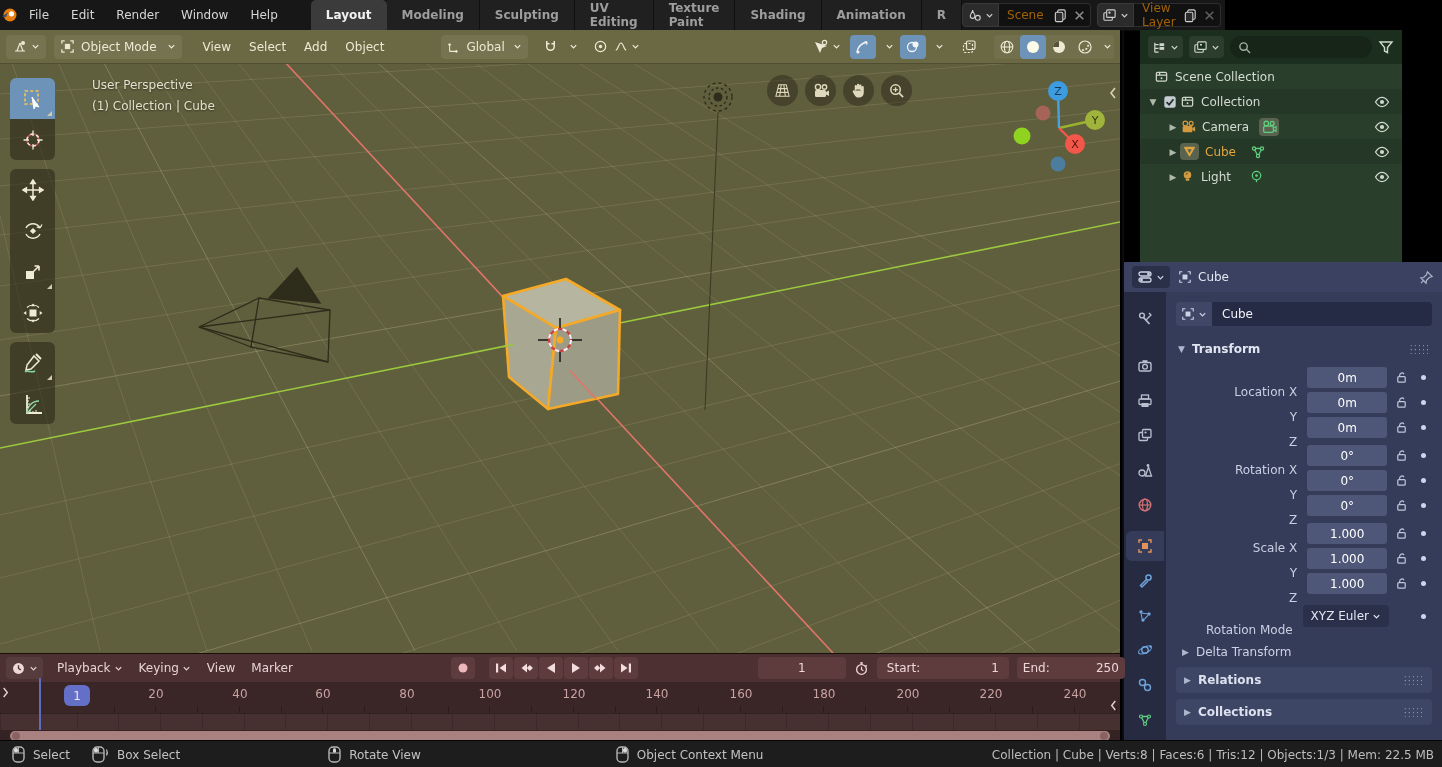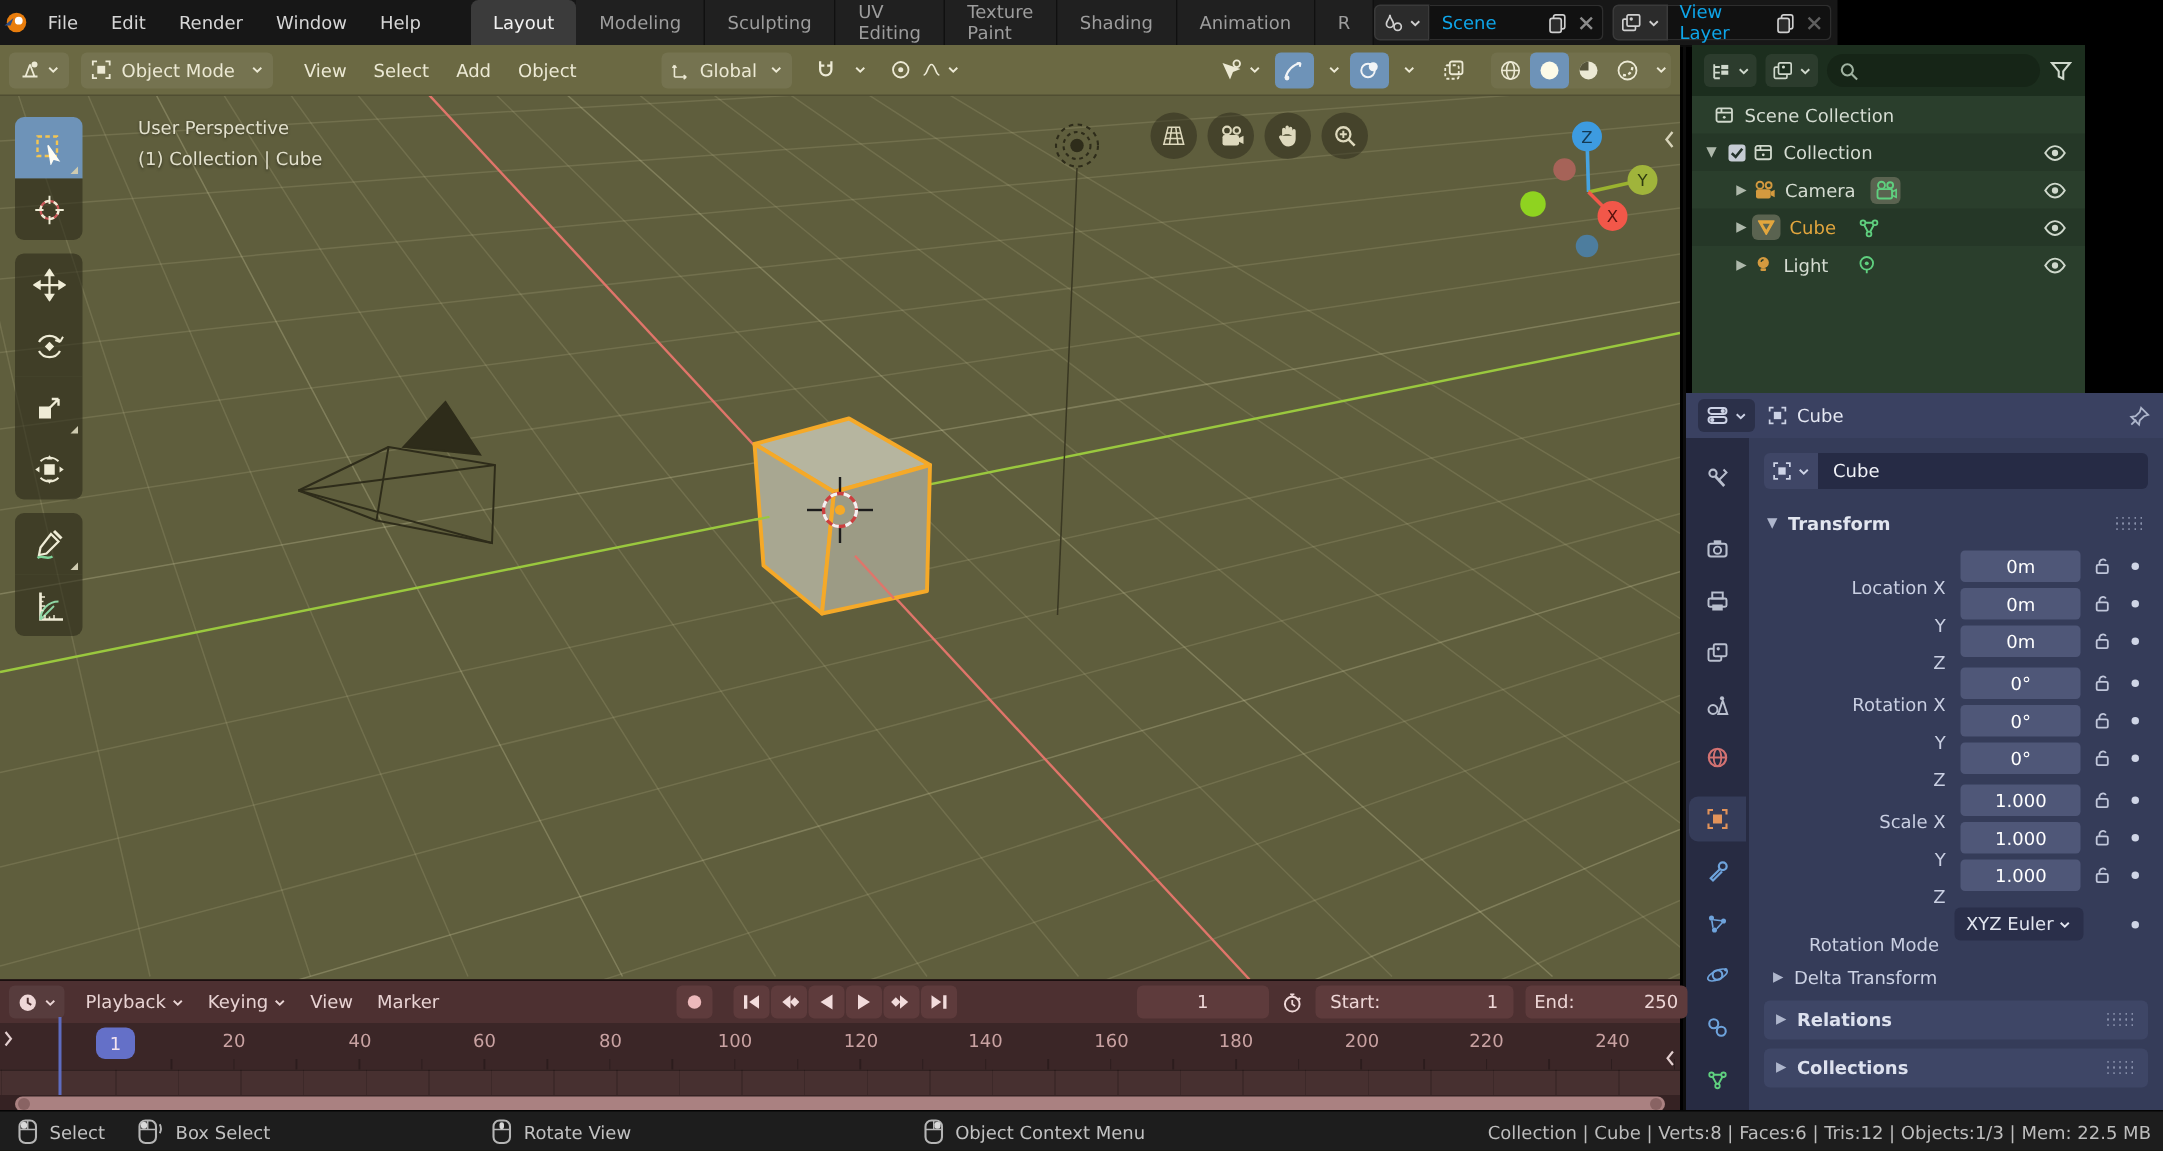--- a/index.html
+++ b/index.html
@@ -9,29 +9,29 @@
   .row{display:flex;align-items:center;}
   .btn{display:inline-flex;align-items:center;justify-content:center;border-radius:4px;}
   svg{display:block;}
   .chev{width:9px;height:9px;margin-left:3px;flex:0 0 auto;}
 
   
   #topbar{position:absolute;left:0;top:0;width:1225px;height:30px;background:var(--topbar-bg);
           display:flex;align-items:stretch;border-bottom:1px solid #0a0a0a;color:#d6d6d6;}
   #topbar .menu-item{padding:0 11px;display:flex;align-items:center;cursor:default;}
   #logo{width:34px;display:flex;align-items:center;justify-content:center;}
-  #ws-tabs{display:flex;margin-left:22px;align-items:stretch;}
+  #ws-tabs{display:flex;margin-left:22px;align-items:stretch;font-weight:bold;}
   .ws-tab{padding:0 15px;display:flex;align-items:center;color:#9d9d9d;border-right:1px solid #101010;
           background:#202020;}
   .ws-tab.active{background:#3b3b3b;color:#f1f1f1;border-radius:5px 5px 0 0;border-right:none;}
   .id-block{display:flex;align-items:center;height:22px;margin:4px 3px;}
   .id-icon-btn{background:#2b2b2b;border:1px solid #3a3a3a;border-radius:4px 0 0 4px;height:22px;
                padding:0 4px;display:flex;align-items:center;color:#cfcfcf;}
   .id-field{background:#111;border:1px solid #2e2e2e;border-left:none;border-radius:0 4px 4px 0;height:22px;
-            display:flex;align-items:center;color:#0ea5e9;padding-left:8px;}
+            display:flex;align-items:center;color:#a16207;padding-left:8px;}
   .id-field .fx{margin-left:auto;display:flex;align-items:center;}
 
   
   #viewport{position:absolute;left:0;top:30px;width:1120px;height:623px;background:var(--viewport-bg);}
   #vp-header{position:absolute;left:0;top:0;width:100%;height:34px;background:var(--vp-header-bg);
              display:flex;align-items:center;color:#ece9d4;padding:0 6px;box-sizing:border-box;
              border-bottom:1px solid rgba(0,0,0,.25);}
   .vph-btn{height:24px;padding:0 6px;border-radius:4px;display:flex;align-items:center;background:rgba(255,255,255,.07);}
   .vph-plain{padding:0 9px;}
   .vph-toggle{width:26px;height:24px;border-radius:4px;display:flex;align-items:center;justify-content:center;}
@@ -46,21 +46,21 @@
   .tool-btn.grp-bot{border-radius:0 0 6px 6px;}
   .tool-btn.active{background:var(--select-blue);}
   .tool-gap{height:9px;}
   .corner-tri{position:absolute;right:3px;bottom:3px;width:0;height:0;border-left:5px solid transparent;border-bottom:5px solid #cfcbb0;}
   #vp-nav-btns{position:absolute;right:208px;top:11px;display:flex;gap:7px;}
   .nav-round{width:31px;height:31px;border-radius:50%;background:rgba(33,32,18,.42);display:flex;align-items:center;justify-content:center;color:#ded9bd;}
   #vp-collapse{position:absolute;right:2px;top:22px;color:#d8d4ba;}
 
   
   #right-col{position:absolute;left:1122px;top:30px;width:320px;height:710px;border-left:2px solid #0c0c0c;box-sizing:border-box;}
-  #outliner{position:absolute;left:4px;top:0;width:262px;height:232px;background:var(--outliner-bg);color:#d5dcd2;}
+  #outliner{position:absolute;left:16px;top:0;width:262px;height:232px;background:var(--outliner-bg);color:#d5dcd2;}
   #outliner-header{height:34px;display:flex;align-items:center;background:var(--outliner-header-bg);padding:0 8px;gap:6px;}
   .ol-hbtn{height:22px;padding:0 4px;border-radius:4px;background:rgba(255,255,255,.07);display:flex;align-items:center;color:#cfd8cc;}
   #ol-search{flex:1;height:22px;background:#162517;border-radius:11px;display:flex;align-items:center;padding:0 8px;color:#9fb2a0;}
   .ol-row{height:25px;display:flex;align-items:center;padding:0 6px;}
   .ol-row:nth-child(even){background:rgba(0,0,0,.10);}
   .ol-label{margin-left:6px;}
   .ol-label.orange{color:var(--accent-orange);}
   .ol-eye{margin-left:auto;margin-right:6px;color:#cfd8cc;}
   .ol-disc{width:14px;color:#aeb8ab;font-size:9px;text-align:center;}
   .ol-datai{margin-left:10px;color:var(--data-green);}

